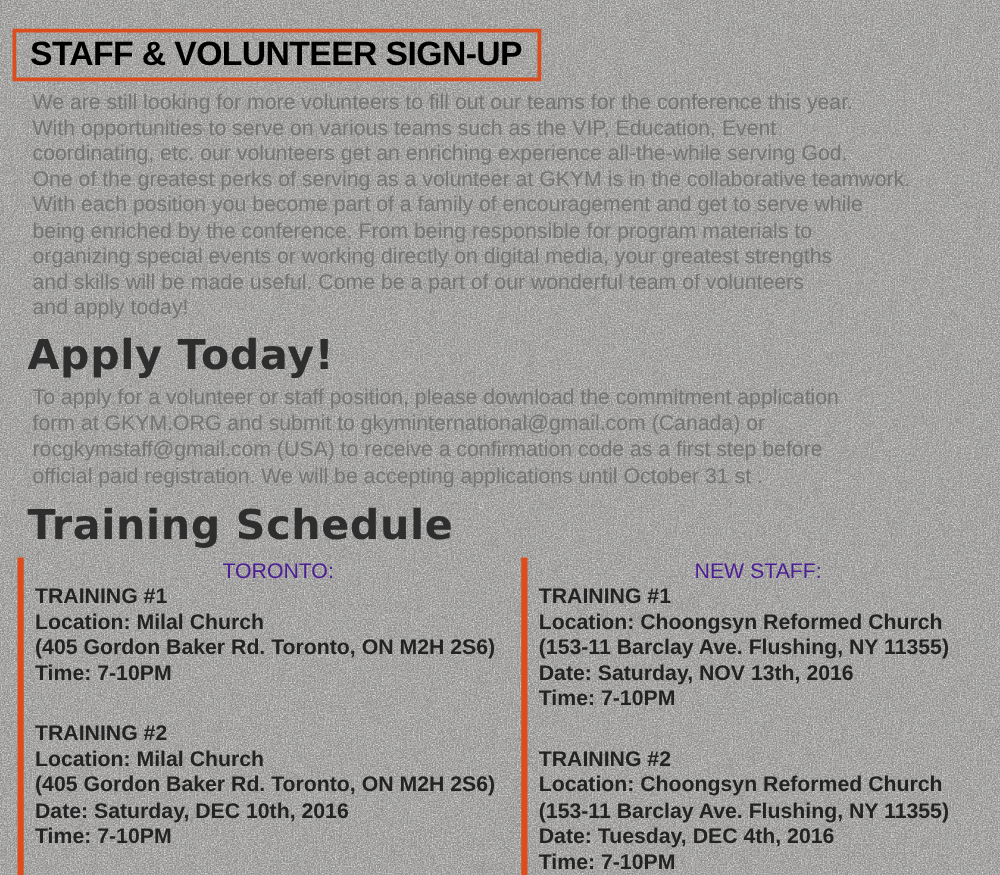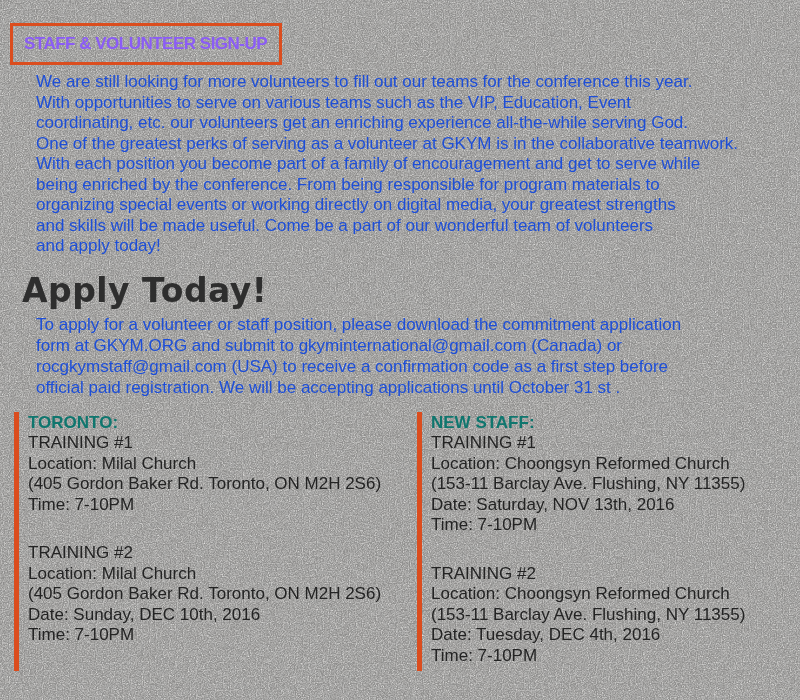--- a/index.html
+++ b/index.html
@@ -20,28 +20,28 @@
   }
   .title-box {
     display: inline-block;
     margin: 0 0 0 -12px;
     border: 3px solid var(--accent, #DB4D1E);
     padding: 1px 12px 2px 11px;
     background: transparent;
   }
   .title-box h1 {
     margin: 0;
-    font-size: 17px; line-height: 33px;
+    font-size: 27px; line-height: 33px;
     font-weight: bold; letter-spacing: -0.5px;
-    color: #8b5cf6;
+    color: #000000;
   }
   .par {
-    margin: 14px; white-space: pre-line;
+    margin: 4px; white-space: pre-line;
     font-size: 17px; line-height: 20.5px;
-    color: #1d4ed8;
+    color: #737373;
   }
   .intro { margin-top: 7px; }
   .light-heading {
     margin: 0;
     font-family: "DejaVu Sans", "Liberation Sans", sans-serif;
     font-weight: 700;
     font-size: 33px; line-height: 39px;
     color: #2e2e2e; letter-spacing: 0.5px;
   }
   .apply-heading { margin-top: 7px; }
@@ -51,22 +51,22 @@
     display: flex; margin-top: 7px; margin-left: -8px;
   }
   .col {
     box-sizing: border-box;
     border-left: 5px solid var(--accent, #DB4D1E);
     padding: 1px 0 5px 9px;
     font-size: 17px; line-height: 20.5px;
   }
   .col.first { width: 403px; }
   .col.second { flex: 1; }
-  .city { font-weight: bold; color: #0f766e; }
-  .session { margin: 0; }
+  .city { font-weight: normal; color: #4c1d95; text-align: center; }
+  .session { margin: 0; font-weight: bold; }
   .session.second-session { margin-top: 28px; }
   .sline { white-space: pre; }
 </style>
 </head>
 <body>
 
 <div class="poster">
 
   <svg class="grain" width="800" height="700">
     <defs>
@@ -100,36 +100,37 @@
 and skills will be made useful. Come be a part of our wonderful team of volunteers
 and apply today!</p>
 
     <h2 class="light-heading apply-heading">Apply Today!</h2>
 
     <p class="par apply-par">To apply for a volunteer or staff position, please download the commitment application
 form at GKYM.ORG and submit to gkyminternational@gmail.com (Canada) or
 rocgkymstaff@gmail.com (USA) to receive a confirmation code as a first step before
 official paid registration. We will be accepting applications until October 31 st .</p>
 
+    <h2 class="light-heading schedule-heading">Training Schedule</h2>
 
     <div class="columns">
 
       <div class="col first">
         <div class="city">TORONTO:</div>
         <div class="session">
           <div class="sline">TRAINING #1</div>
           <div class="sline">Location: Milal Church</div>
           <div class="sline">(405 Gordon Baker Rd. Toronto, ON M2H 2S6)</div>
           <div class="sline">Time: 7-10PM</div>
         </div>
         <div class="session second-session">
           <div class="sline">TRAINING #2</div>
           <div class="sline">Location: Milal Church</div>
           <div class="sline">(405 Gordon Baker Rd. Toronto, ON M2H 2S6)</div>
-          <div class="sline">Date: Sunday, DEC 10th, 2016</div>
+          <div class="sline">Date: Saturday, DEC 10th, 2016</div>
           <div class="sline">Time: 7-10PM</div>
         </div>
       </div>
 
       <div class="col second">
         <div class="city">NEW STAFF:</div>
         <div class="session">
           <div class="sline">TRAINING #1</div>
           <div class="sline">Location: Choongsyn Reformed Church</div>
           <div class="sline">(153-11 Barclay Ave. Flushing, NY 11355)</div>

